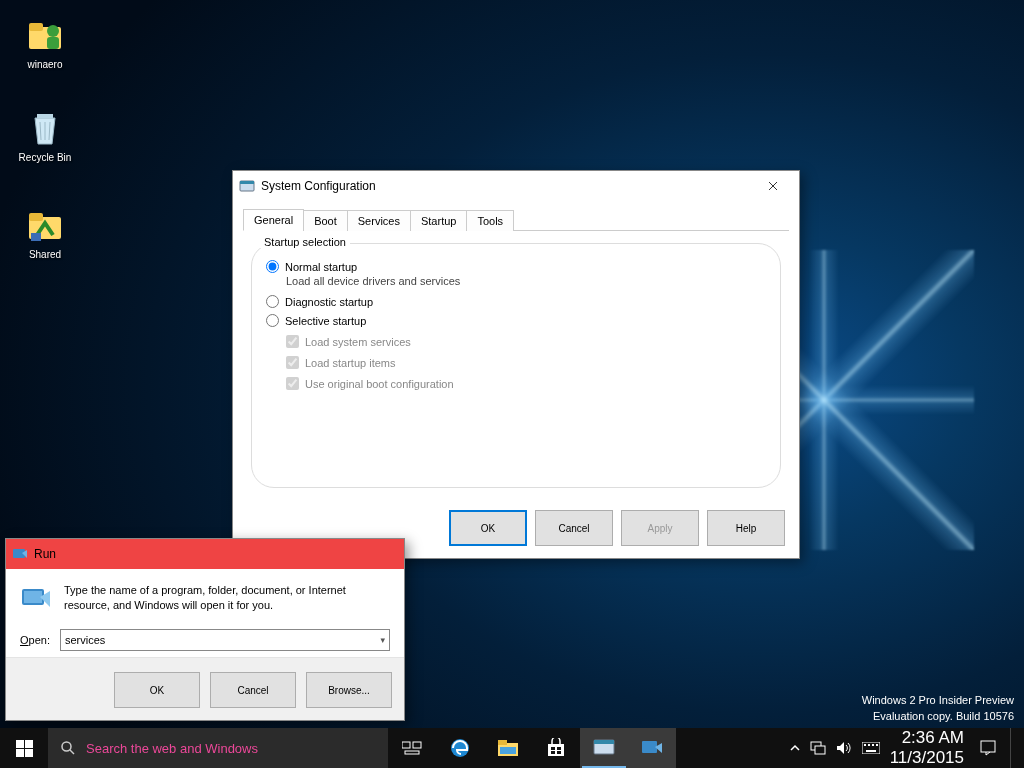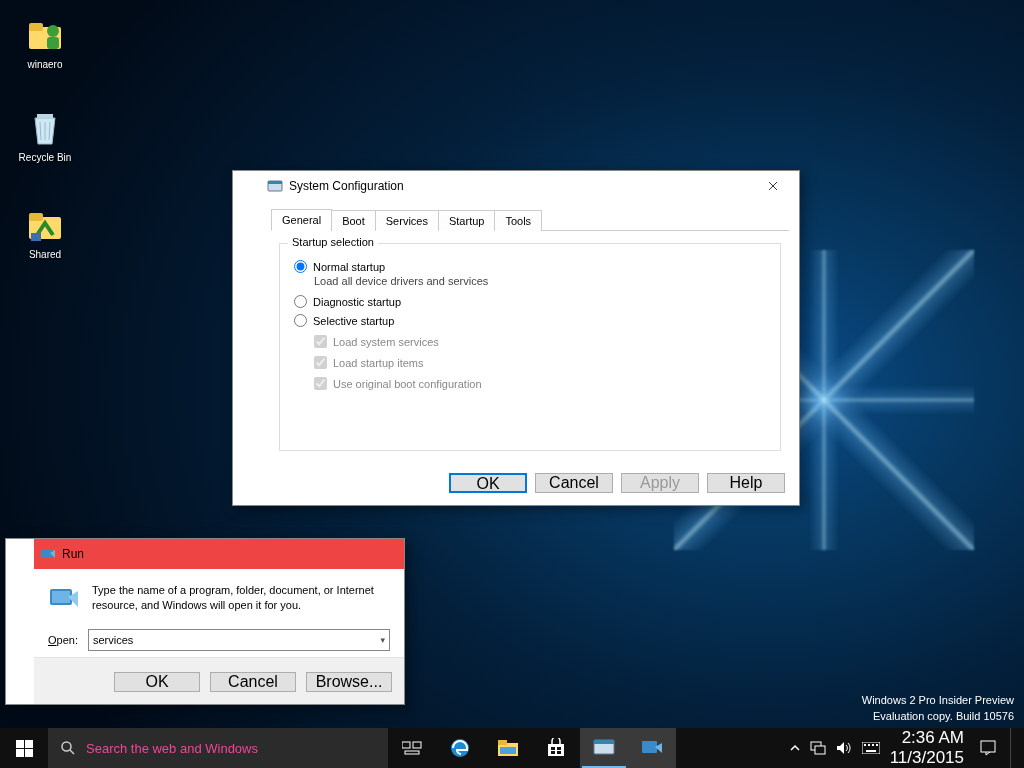--- a/index.html
+++ b/index.html
@@ -19,42 +19,42 @@
     linear-gradient(0deg, transparent 45%, rgba(120,200,255,0.2) 49%, rgba(180,230,255,0.5) 50%, rgba(120,200,255,0.2) 51%, transparent 55%);
   filter: blur(1px);
 }
 
 
 .desktop-icon { position: absolute; width: 70px; text-align: center; cursor: pointer; }
 .desktop-icon .ico { width: 40px; height: 40px; margin: 0 auto 4px; }
 .desktop-icon .lbl { color: #fff; font-size: 10px; text-shadow: 1px 1px 2px #000; }
 
 
-.window { position: absolute; background: #fff; border: 1px solid #888; box-shadow: 4px 4px 12px rgba(0,0,0,0.4); padding-left: 28px; }
+.window { position: absolute; background: #fff; border: 1px solid #888; box-shadow: 4px 4px 12px rgba(0,0,0,0.4); }
 .titlebar { height: 30px; display: flex; align-items: center; padding: 0 6px; background: #fff; }
 .titlebar .ticon { width: 16px; height: 16px; margin-right: 6px; flex: 0 0 auto; }
 .titlebar .ttitle { font-size: 12px; flex: 1; }
 .titlebar .tclose { width: 40px; height: 28px; display:flex; align-items:center; justify-content:center; cursor:pointer; font-size:14px; color:#333; }
 
 
 .tabstrip { display:flex; align-items:flex-end; border-bottom:1px solid #ccc; height:24px; margin: 0 10px; }
 .tab { font-size:11px; padding:4px 10px; border:1px solid transparent; cursor:pointer; position:relative; top:1px; background:#f4f4f4; border:1px solid #ccc; border-bottom:none; margin-right:-1px;}
 .tab.active { background:#fff; border-bottom:1px solid #fff; }
 .tab:not(.active){ background:#fdfdfd; }
 
 
 .groupbox { border:1px solid #ddd; margin: 12px 18px; padding: 10px 14px 14px; position:relative; font-size:11px; }
 .groupbox > .legend { position:absolute; top:-8px; left:8px; background:#fff; padding:0 4px; font-size:11px; }
 .radio-row { display:flex; align-items:center; margin-top:6px; }
 .radio-row input[type=radio]{ margin-right:6px; }
 .radio-desc { margin-left:20px; color:#444; font-size:11px; margin-top:2px; margin-bottom:8px;}
 .check-row { display:flex; align-items:center; margin-left:20px; margin-top:8px; color:#888;}
 .check-row input[type=checkbox]{ margin-right:6px; accent-color:#888;}
 .btnrow { display:flex; justify-content:flex-end; gap:8px; padding: 10px 14px 12px; }
-.winbtn { min-width:78px; height:20px; font-size:16px; background:#e1e1e1; border:1px solid #adadad; cursor:pointer; }
+.winbtn { min-width:78px; height:36px; font-size:10px; background:#e1e1e1; border:1px solid #adadad; cursor:pointer; }
 .winbtn.focus { border:2px solid #0078d7; }
 .winbtn:disabled { color:#999; }
 
 
 .run-body { padding: 14px 14px 6px; font-size:11px; }
 .run-body .desc { display:flex; gap:12px; }
 .run-body .runico { width:32px; height:32px; flex:0 0 auto; }
 .run-open { display:flex; align-items:center; gap:10px; margin-top:14px; }
 .run-open label { font-size:11px; text-decoration: underline; text-decoration-color: transparent;}
 .run-open label .ul{ text-decoration: underline; }
@@ -140,21 +140,21 @@
 
   <div style="padding-top:6px;">
     <div class="tabstrip">
       <div class="tab active">General</div>
       <div class="tab">Boot</div>
       <div class="tab">Services</div>
       <div class="tab">Startup</div>
       <div class="tab">Tools</div>
     </div>
 
-    <div class="groupbox" style="height:208px;">
+    <div class="groupbox" style="height:245px;border-radius:23px;">
       <div class="legend">Startup selection</div>
 
       <div class="radio-row">
         <input type="radio" name="ss" checked="" style="">
         <span>Normal startup</span>
       </div>
       <div class="radio-desc">Load all device drivers and services</div>
 
       <div class="radio-row">
         <input type="radio" name="ss" style="">

